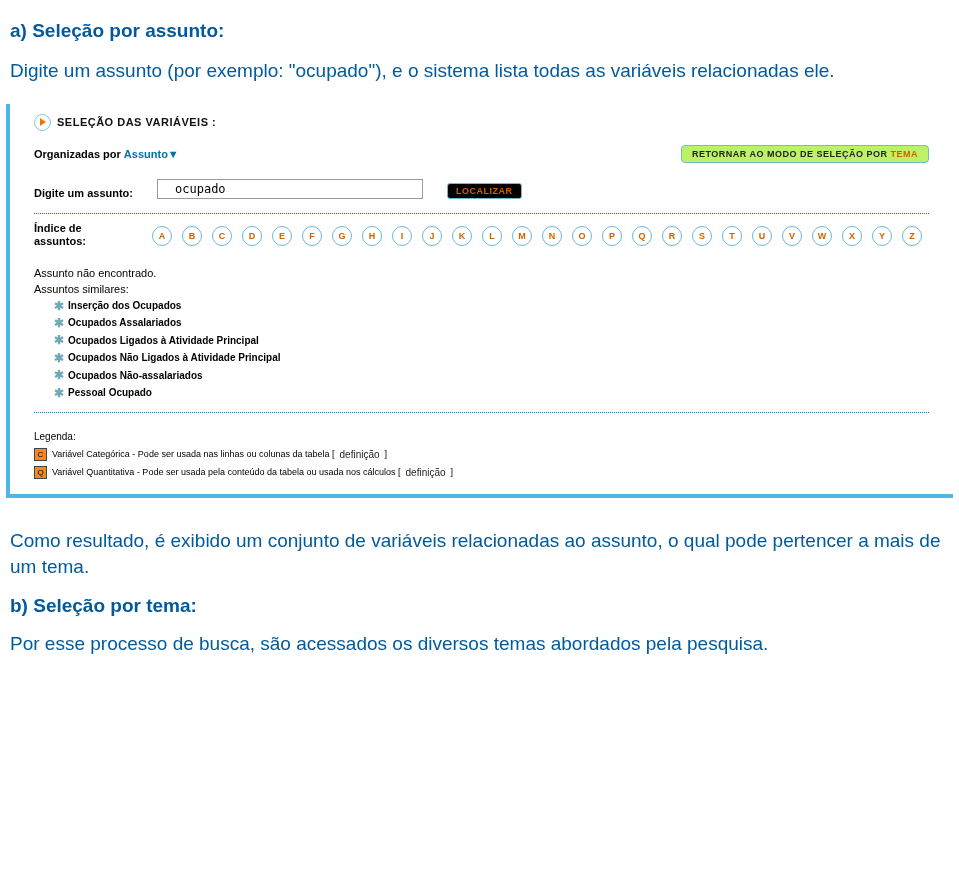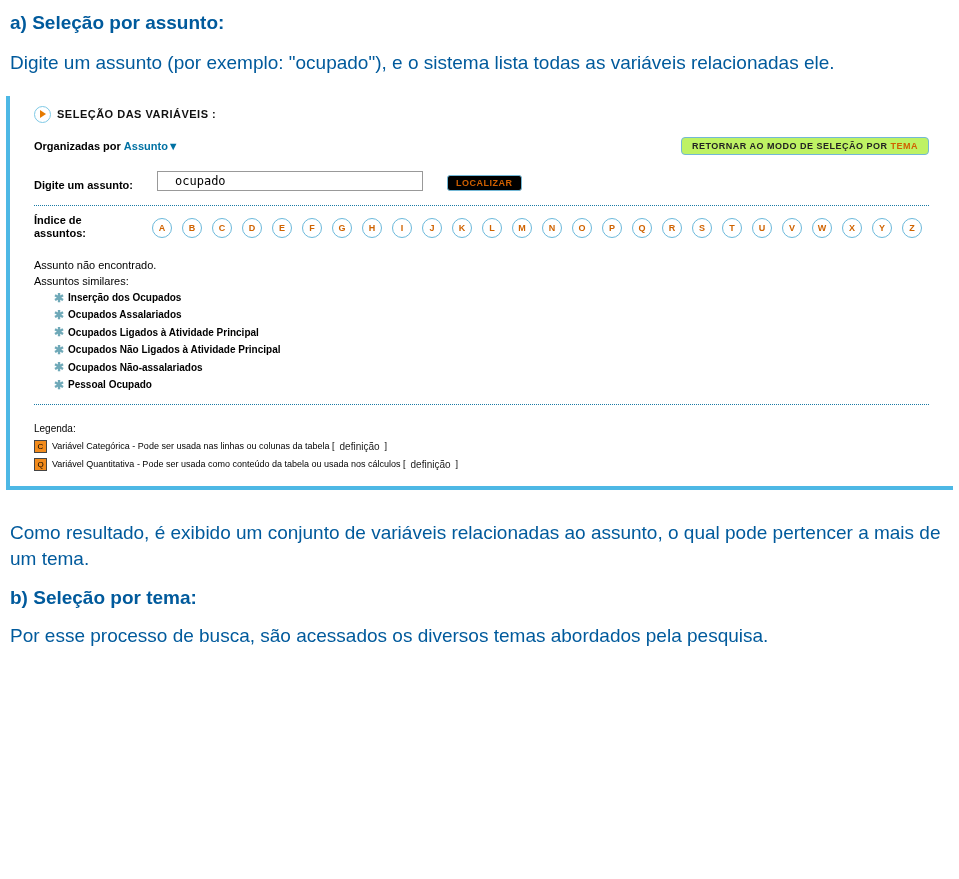--- a/index.html
+++ b/index.html
@@ -6,21 +6,21 @@
     margin: 0;
     padding: 0;
     font-family: Arial, Helvetica, sans-serif;
     background: #fff;
     width: 959px;
   }
   .intro-heading {
     color: #005a9c;
     font-weight: bold;
     font-size: 19px;
-    margin: 12px 0 16px 10px;
+    margin: 20px 0 16px 10px;
   }
   .intro-text {
     color: #005a9c;
     font-size: 19px;
     margin: 0 10px 20px 10px;
     line-height: 1.35;
   }
   .panel {
     border-left: 4px solid #4db8e5;
     border-bottom: 4px solid #4db8e5;
@@ -342,21 +342,21 @@
   <div class="legend-wrap">
     <div class="legend-title">Legenda:</div>
     <div class="legend-row">
       <span class="legend-badge">C</span>
       <span>Variável Categórica - Pode ser usada nas linhas ou colunas da tabela [</span>
         <span class="legend-def">definição</span>
         <span>]</span>
     </div>
     <div class="legend-row">
       <span class="legend-badge">Q</span>
-      <span>Variável Quantitativa - Pode ser usada como conteúdo da tabela ou usada nos cálculos [</span>
+      <span>Variável Quantitativa - Pode ser usada pela conteúdo da tabela ou usada nos cálculos [</span>
         <span class="legend-def">definição</span>
         <span>]</span>
     </div>
   </div>
 
 </div>
 
 <p class="outro-text">Como resultado, é exibido um conjunto de variáveis relacionadas  ao assunto, o qual pode pertencer a mais de um tema.</p>
 <h3 class="outro-heading">b) Seleção por tema:</h3>
 <p class="outro-text" style="margin-top:4px">Por esse processo de busca, são acessados os diversos temas abordados pela pesquisa.</p>

